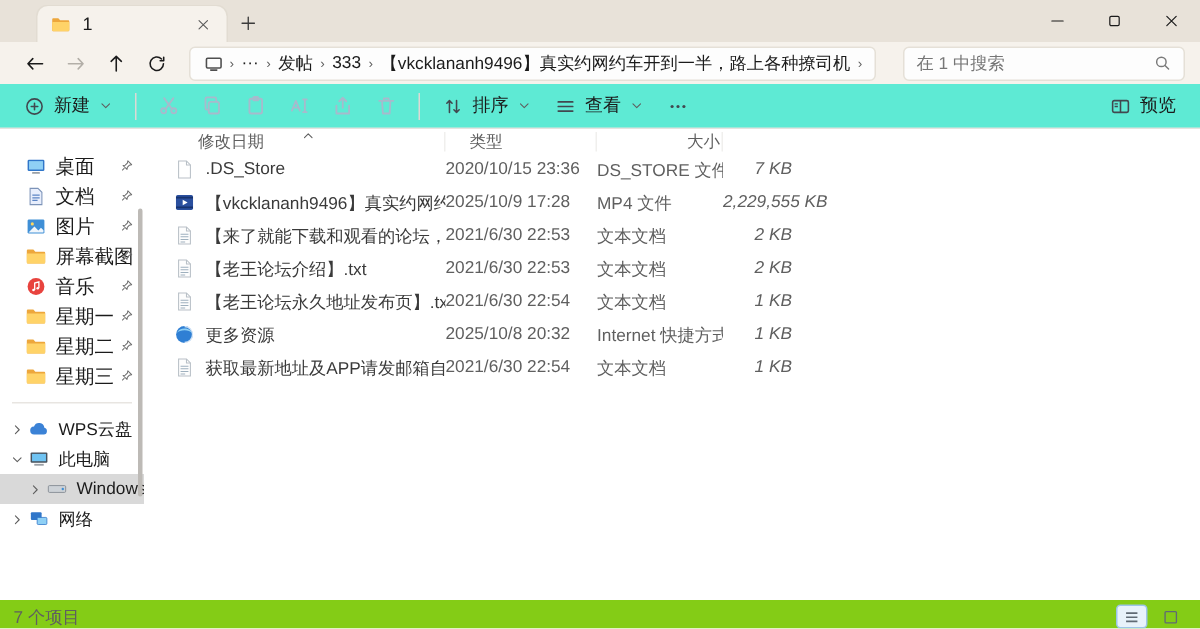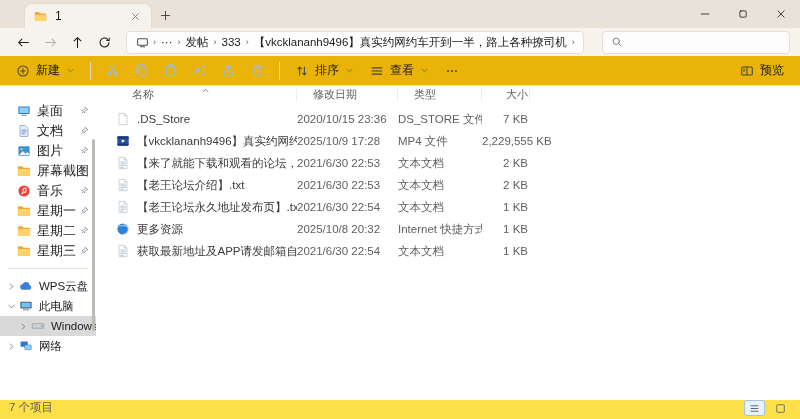--- a/index.html
+++ b/index.html
@@ -35,21 +35,21 @@
                 display:flex; align-items:center; padding:0 6px; overflow:hidden; white-space:nowrap; }
   .addressbar .icn { width:13px; height:13px; color:#4f4f4f; margin:0 3px; }
   .crumb { padding:1px 4px; border-radius:3px; color:#1b1b1b; font-size:11.5px; flex:none; }
   .crumb-sep { color:#5f5f5f; font-size:9px; padding:0 1px; flex:none; }
   .searchbox { margin-left:auto; width:188px; height:23px; background:#fdfdfd; border:1px solid #e5e0d7; border-radius:4px;
                display:flex; align-items:center; padding:0 8px; }
   .search-ph { flex:1; font-size:11.5px; color:#767676; overflow:hidden; white-space:nowrap; }
   .searchbox .icn { width:12px; height:12px; color:#7a7a7a; }
 
   
-  .toolbar { position:absolute; top:56px; left:0; right:0; height:30px; background:#eab308; border-bottom:1px solid #e6e3df;
+  .toolbar { position:absolute; top:56px; left:0; right:0; height:30px; background:#5eead4; border-bottom:1px solid #e6e3df;
              display:flex; align-items:center; padding:0 8px; }
   .tb-btn { display:flex; align-items:center; gap:6px; padding:0 8px; height:24px; border-radius:4px; color:#1b1b1b; font-size:12px; flex:none; }
   .tb-btn .icn { width:14px; height:14px; color:#41484f; }
   .tb-btn .chev { width:9px; height:9px; color:#5f5f5f; }
   .tb-sep { width:1px; height:18px; background:#ddd9d4; margin:0 7px; flex:none; }
   .tb-icon-btn { width:29px; height:24px; display:flex; align-items:center; justify-content:center; border-radius:4px; color:#a7bacc; flex:none; }
   .tb-icon-btn .icn { width:15px; height:15px; }
   .tb-right { margin-left:auto; }
 
   
@@ -68,29 +68,29 @@
   .side-scrollbar { position:absolute; right:1px; top:52px; width:3px; height:192px; background:#bdbab6; border-radius:2px; }
 
   
   .filearea { flex:1; position:relative; overflow:hidden; }
   .grid-cols { display:grid; grid-template-columns:181px 101px 84px 48px; padding-left:20px; }
   .list-header { height:13px; align-items:center; color:#5f5f5f; font-size:11px; position:relative; margin-top:1px; }
   .hcell { padding-left:16px; border-right:1px solid #f0efed; height:13px; display:flex; align-items:center; }
   .hcell.first { padding-left:16px; }
   .hcell.size { justify-content:flex-end; padding-right:1px; }
   .sort-chevron { position:absolute; left:105px; top:-2px; width:9px; height:9px; color:#5f5f5f; }
-  .rows { margin-top:7px; }
+  .rows { margin-top:1px; }
   .row { height:22px; align-items:center; color:#3a3a3a; font-size:11.5px; }
   .cell-name { display:flex; align-items:center; gap:7px; white-space:nowrap; overflow:hidden; padding-right:6px; }
   .cell-name .icn { width:14px; height:14px; }
   .cell-date, .cell-type { color:#5f5f5f; white-space:nowrap; overflow:hidden; }
-  .cell-size { color:#5f5f5f; text-align:right; padding-right:2px; white-space:nowrap; }
+  .cell-size { color:#5f5f5f; text-align:right; padding-right:2px; white-space:nowrap;font-style:italic; }
 
   
-  .statusbar { position:absolute; bottom:0; left:0; right:0; height:19px; background:#fde047; display:flex; align-items:flex-start; padding:0 9px; }
+  .statusbar { position:absolute; bottom:0; left:0; right:0; height:19px; background:#84cc16; display:flex; align-items:flex-end; padding:0 9px; }
   .status-count { font-size:11.5px; color:#5f5f5f; }
   .view-toggles { margin-left:auto; display:flex; gap:5px; align-items:center; }
   .vt-btn { width:21px; height:16px; display:flex; align-items:center; justify-content:center; border-radius:3px; color:#5f5f5f; border:1px solid transparent; }
   .vt-btn .icn { width:11px; height:11px; }
   .vt-btn.active { background:#e8f2fa; border:1px solid #9cc5e8; }
 </style>
 </head>
 <body>
 
 <div class="window">
@@ -188,20 +188,21 @@
           <span class="crumb">发帖</span>
           <span class="crumb-sep">›</span>
           <span class="crumb">333</span>
           <span class="crumb-sep">›</span>
           <span class="crumb">【vkcklananh9496】真实约网约车开到一半，路上各种撩司机</span>
           <span class="crumb-sep">›</span>
           <span class="crumb">1</span>
         </span>
     </div>
     <div class="searchbox">
+      <span class="search-ph">在 1 中搜索</span>
       <span class="icn">
           <svg viewBox="0 0 16 16" fill="none" stroke="currentColor" stroke-width="1.3" stroke-linecap="round" stroke-linejoin="round">
             <circle cx="7" cy="7" r="4.2"></circle>
             <path d="m10.2 10.2 3.2 3.2"></path>
           </svg>
         </span>
     </div>
   </div>
 
   <div class="toolbar">
@@ -517,21 +518,20 @@
       <div class="side-scrollbar"></div>
     </div>
 
     <div class="filearea">
       <div class="grid-cols list-header">
         <span class="icn sort-chevron">
             <svg viewBox="0 0 16 16" fill="none" stroke="currentColor" stroke-width="1.3" stroke-linecap="round" stroke-linejoin="round">
               <path d="m3.5 10.3 4.5-4.5 4.5 4.5"></path>
             </svg>
           </span>
-      <span class="hcell first">名称</span>
           <span class="hcell">修改日期</span>
           <span class="hcell">类型</span>
           <span class="hcell size">大小</span>
         </div>
       <div class="rows">
           <div class="grid-cols row">
             <span class="cell-name">
               <span class="icn">
                 <svg viewBox="0 0 16 16">
                   <path fill="#fff" stroke="#b9c0c7" stroke-width=".8" d="M3.5 1.5h6l3 3v10h-9z"></path>

